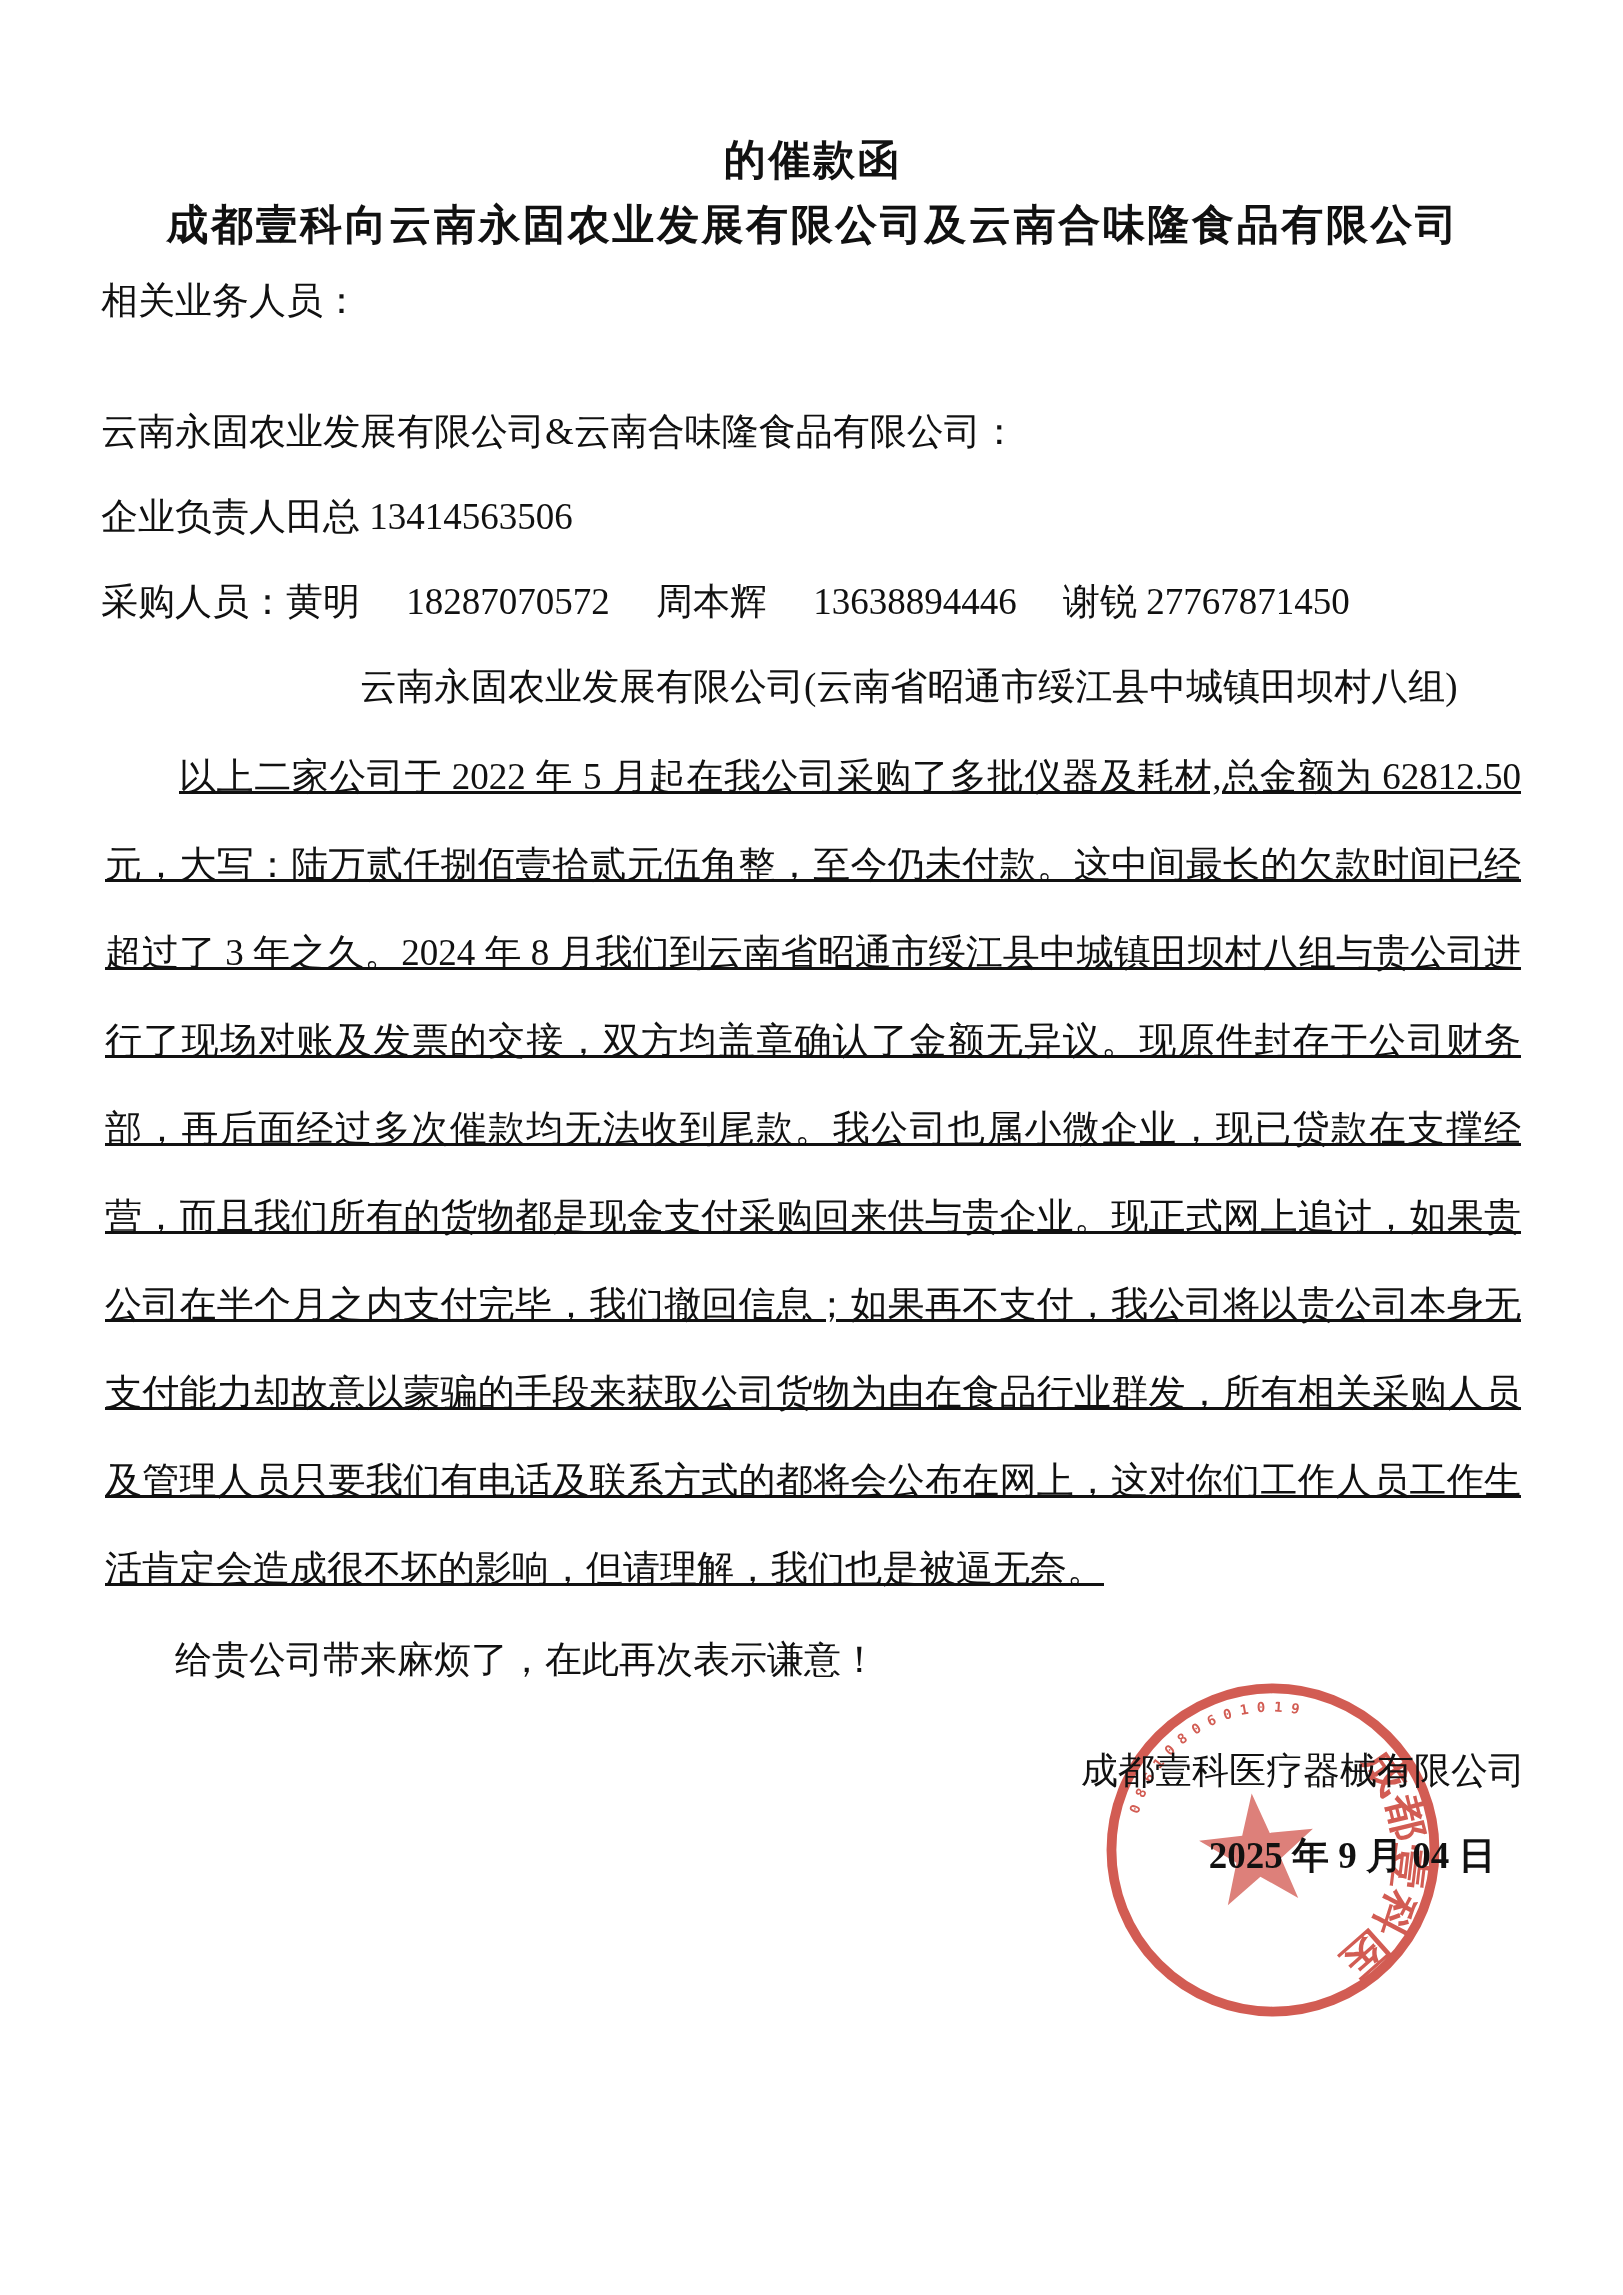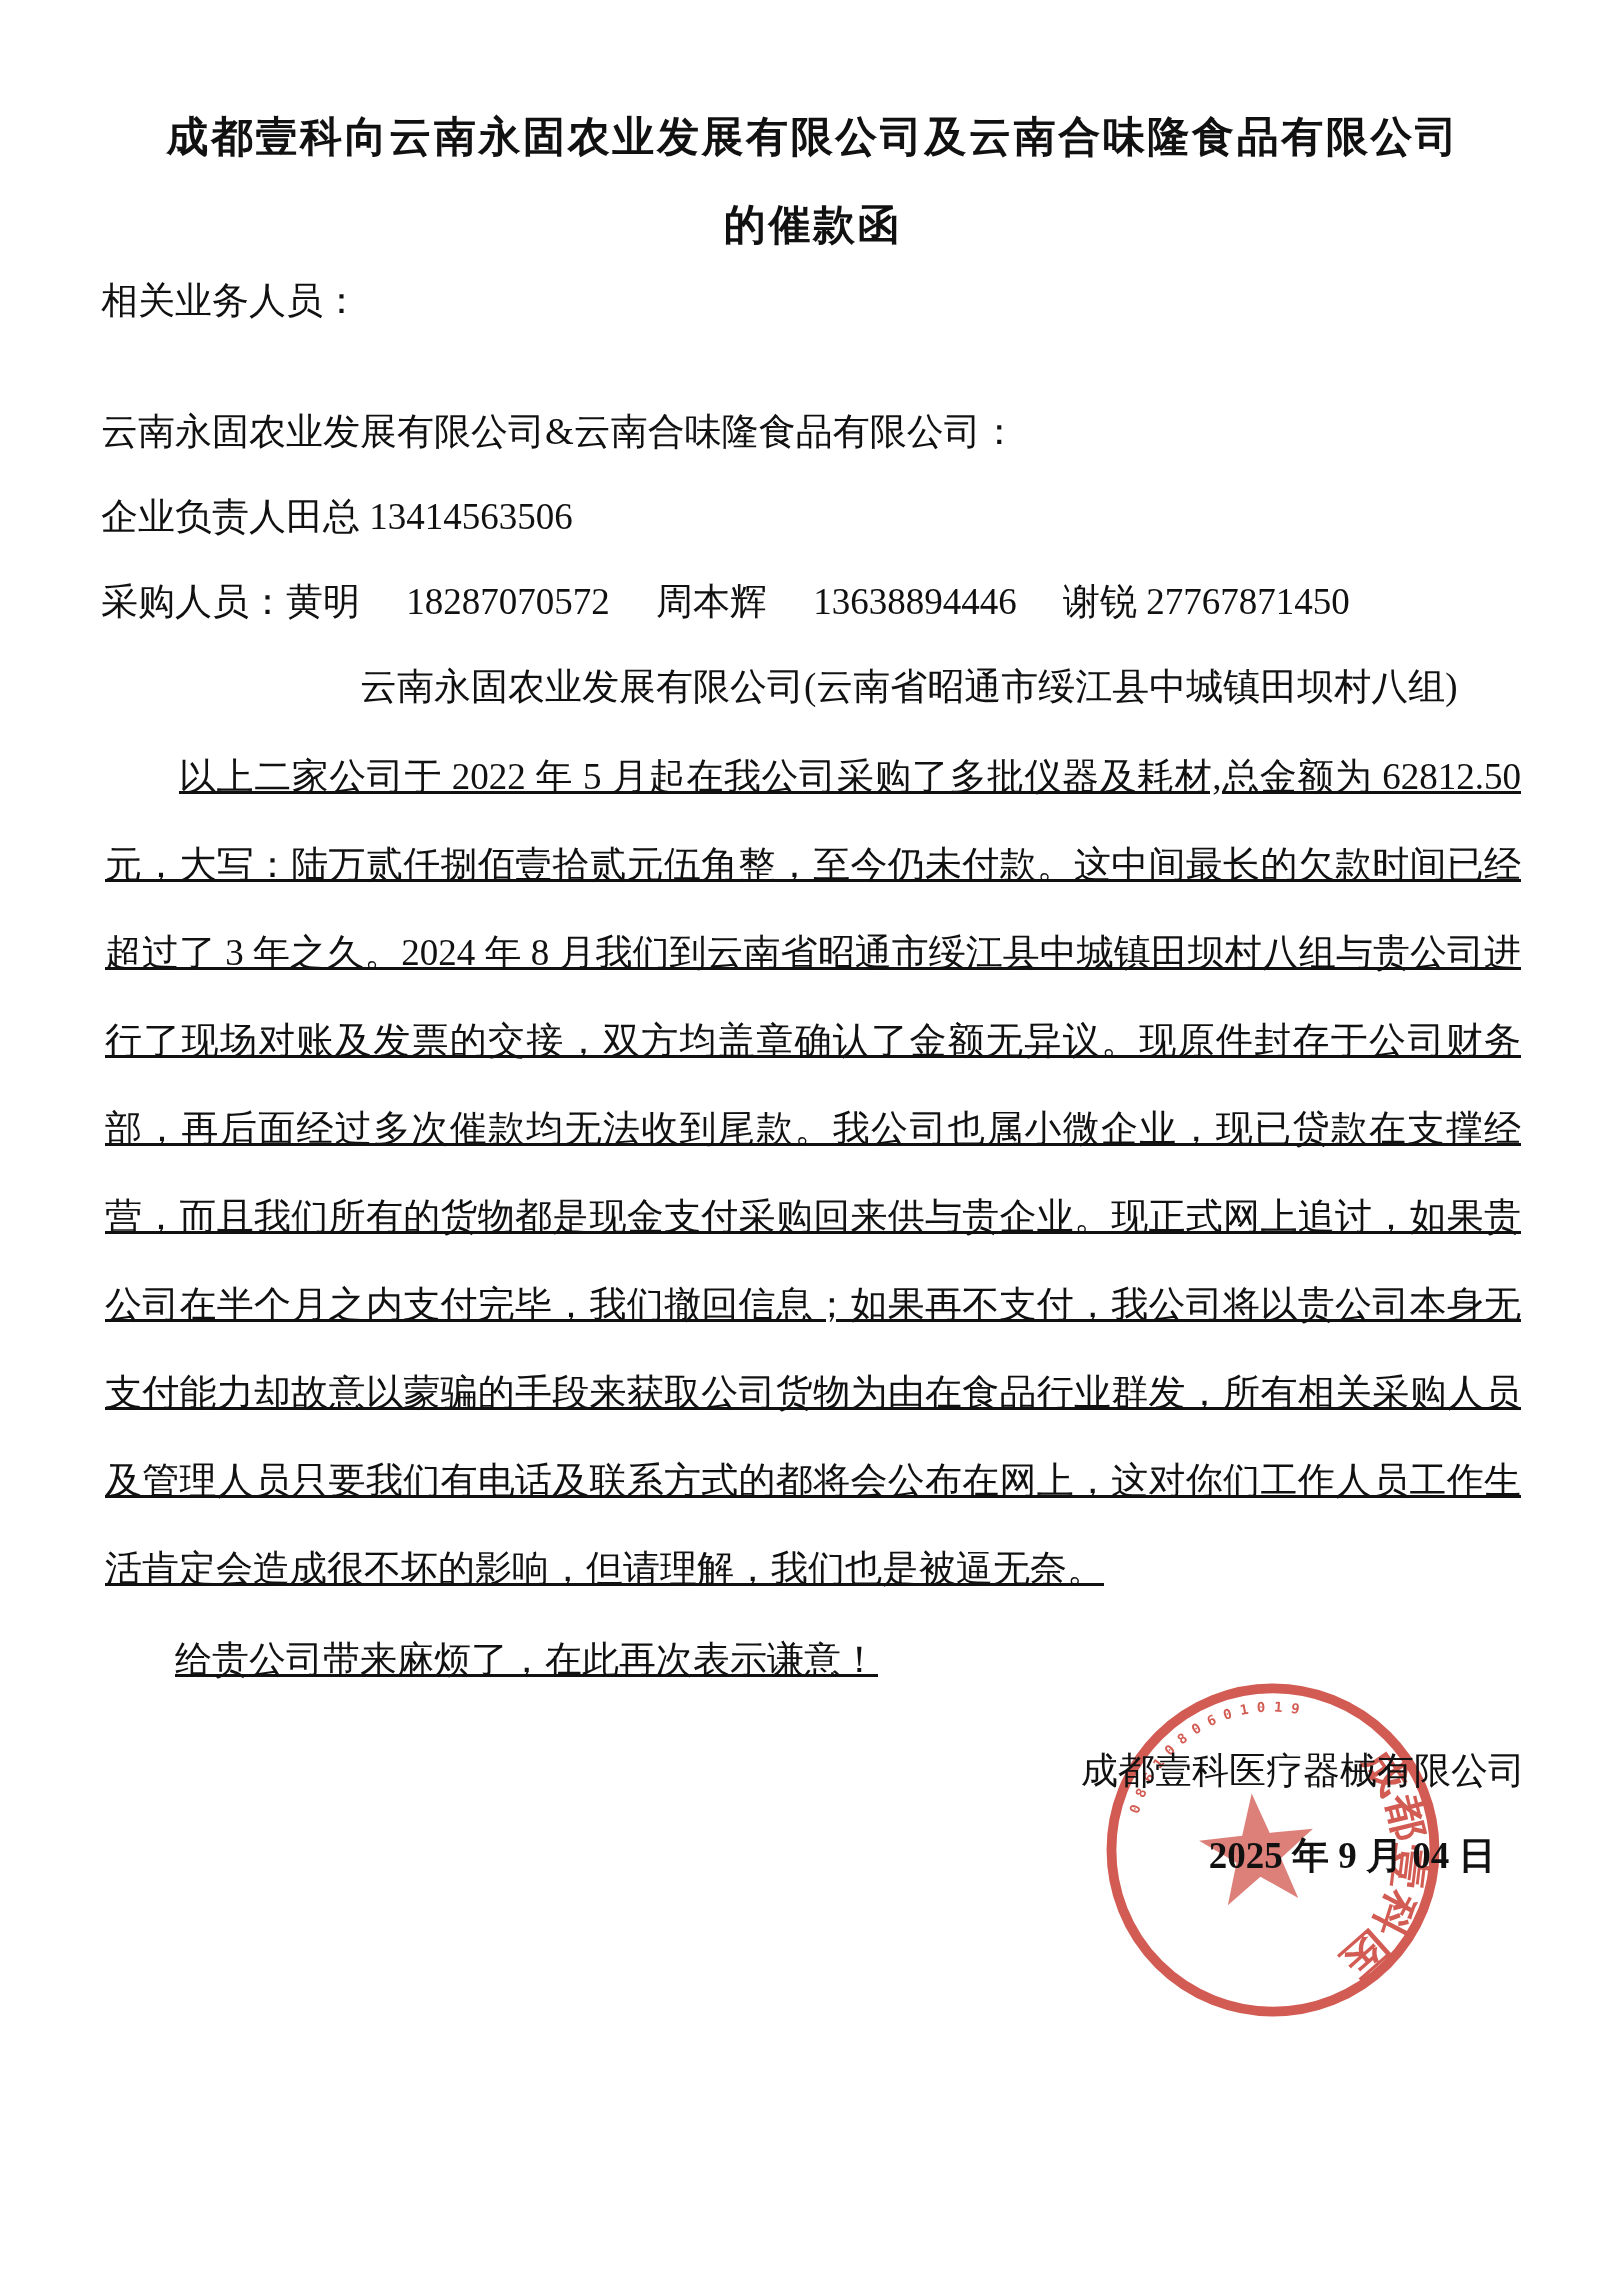--- a/index.html
+++ b/index.html
@@ -34,21 +34,20 @@
     line-height:88px;
     text-align:justify;
     text-indent:2em;
     margin:4px;
     text-decoration:underline;
   }
   .closing{
     font-size:37px;
     line-height:85px;
     text-indent:2em;
-    text-decoration:underline;
   }
   .sig-block{
     position:relative;
     z-index:2;
     margin-top:26px;
   }
   .signature{
     font-size:37px;
     line-height:85px;
     text-align:right;
@@ -69,22 +68,22 @@
     z-index:1;
     pointer-events:none;
   }
   .stamp svg{display:block;width:100%;height:100%;}
 </style>
 </head>
 <body>
 
 <div class="page">
 
+  <div class="title title2">的催款函</div>
   <div class="title">成都壹科向云南永固农业发展有限公司及云南合味隆食品有限公司</div>
-  <div class="title title2">的催款函</div>
 
   <div class="hline">相关业务人员：</div>
 
   <div class="hline salutation">云南永固农业发展有限公司&amp;云南合味隆食品有限公司：</div>
 
   <div class="hline">企业负责人田总 13414563506</div>
 
   <div class="hline">采购人员：黄明　 18287070572　 周本辉　 13638894446　 谢锐 27767871450</div>
 
 

